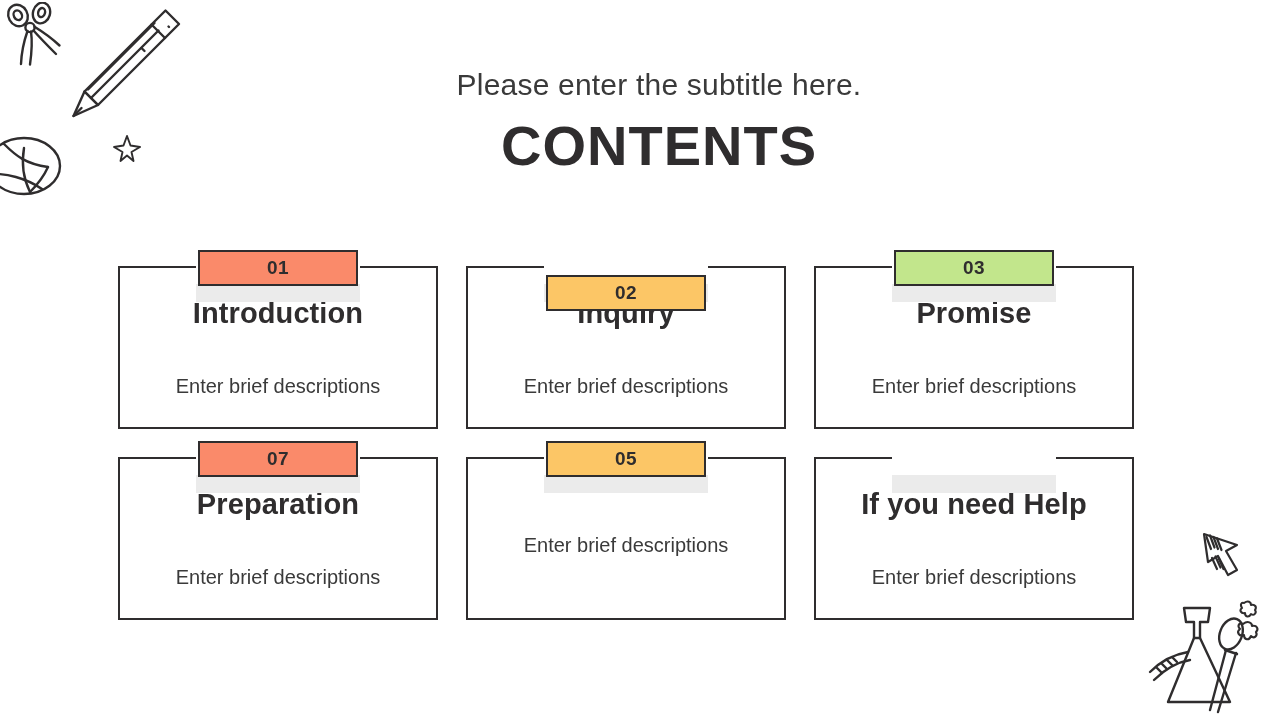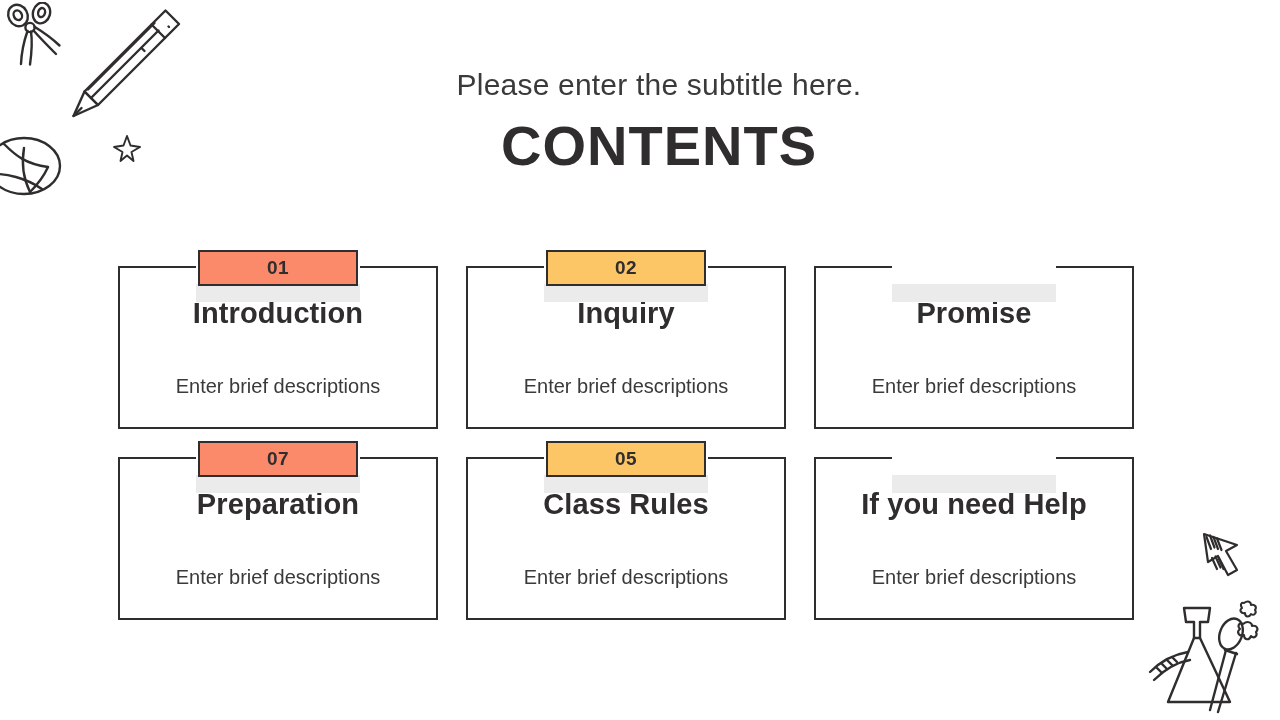--- a/index.html
+++ b/index.html
@@ -237,45 +237,45 @@
     <div class="card-notch"></div>
     <div class="badge-shadow"></div>
     <div class="badge" style="background-color: rgb(250, 138, 106);">01</div>
     <h2 class="card-title">Introduction</h2>
     <p class="card-desc">Enter brief descriptions</p>
   </div>
 
   <div class="card">
     <div class="card-notch"></div>
     <div class="badge-shadow"></div>
-    <div class="badge" style="background-color: rgb(252, 198, 102);">02</div>
+    <div class="badge" style="background-color: rgb(252, 198, 102); margin-top: 25px;">02</div>
     <h2 class="card-title">Inquiry</h2>
     <p class="card-desc">Enter brief descriptions</p>
   </div>
 
   <div class="card">
     <div class="card-notch"></div>
     <div class="badge-shadow"></div>
+    <div class="badge" style="background-color: rgb(194, 230, 140);">03</div>
     <h2 class="card-title">Promise</h2>
     <p class="card-desc">Enter brief descriptions</p>
   </div>
 
   <div class="card">
     <div class="card-notch"></div>
     <div class="badge-shadow"></div>
     <div class="badge" style="background-color: rgb(250, 138, 106);">07</div>
     <h2 class="card-title">Preparation</h2>
     <p class="card-desc">Enter brief descriptions</p>
   </div>
 
   <div class="card">
     <div class="card-notch"></div>
     <div class="badge-shadow"></div>
     <div class="badge" style="background-color: rgb(252, 198, 102);">05</div>
-    <h2 class="card-title">Class Rules</h2>
     <p class="card-desc">Enter brief descriptions</p>
   </div>
 
   <div class="card">
     <div class="card-notch"></div>
     <div class="badge-shadow"></div>
     <h2 class="card-title">If you need Help</h2>
     <p class="card-desc">Enter brief descriptions</p>
   </div>
 

